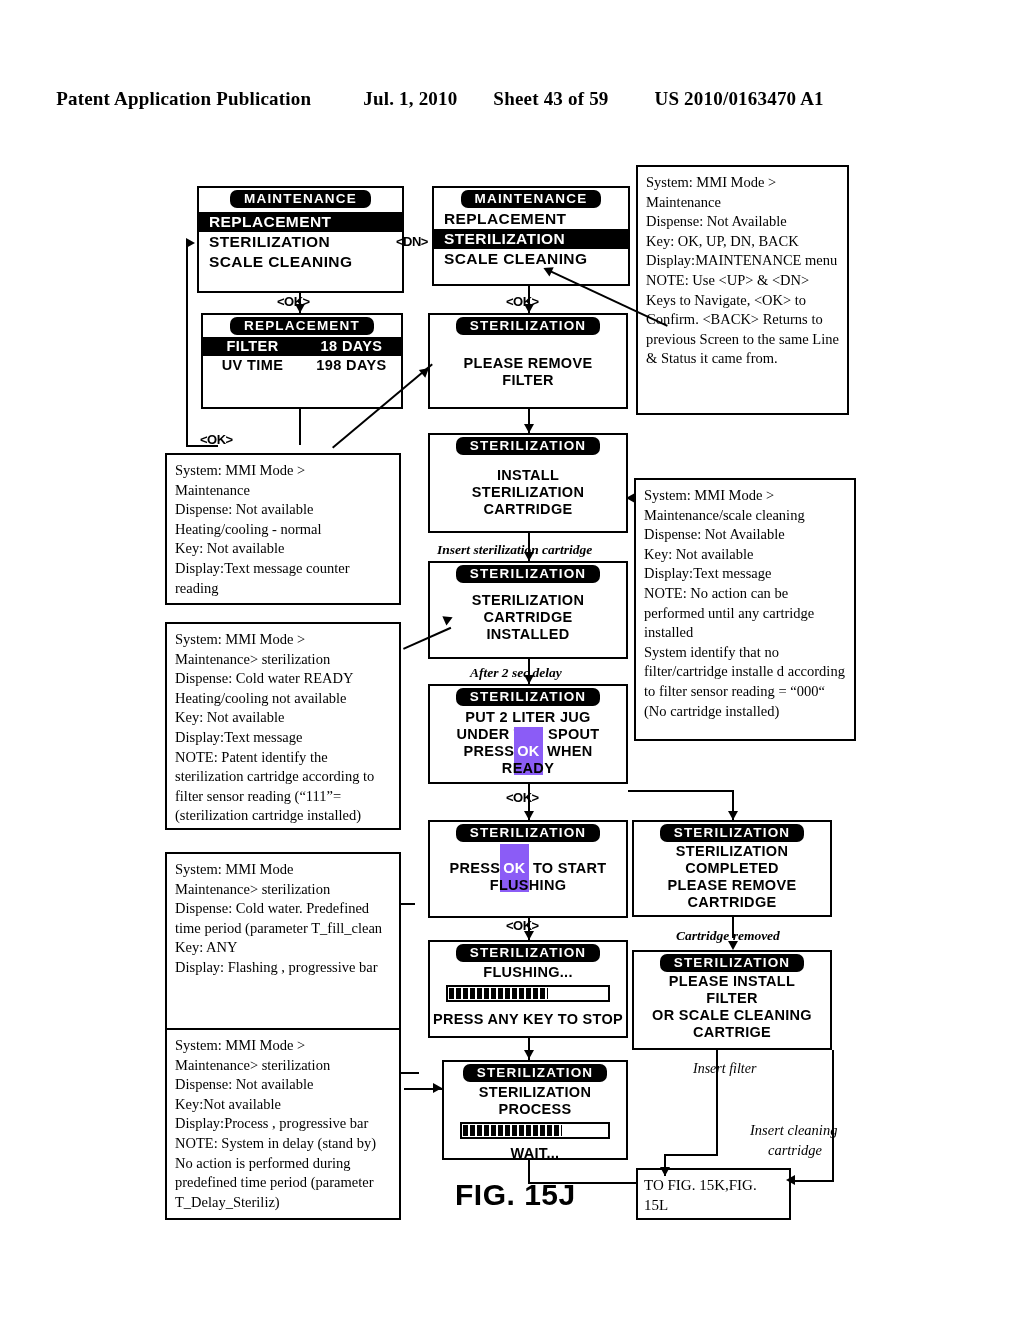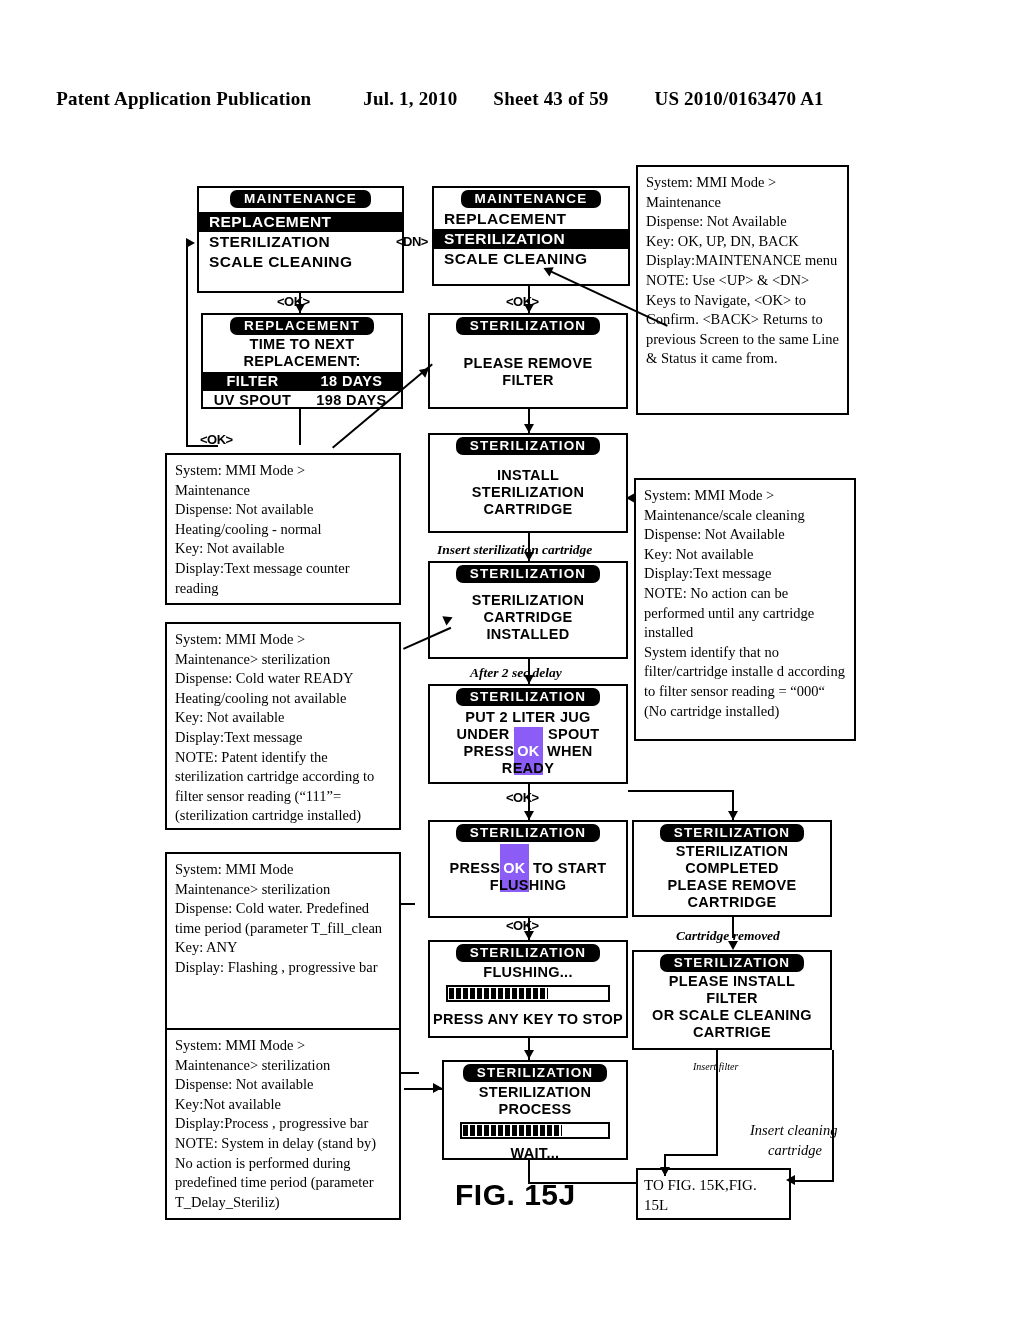--- a/index.html
+++ b/index.html
@@ -221,30 +221,26 @@
   <div>Display:MAINTENANCE menu</div>
   <div>NOTE: Use &lt;UP&gt; &amp; &lt;DN&gt;</div>
   <div>Keys to Navigate, &lt;OK&gt; to</div>
   <div>Confirm. &lt;BACK&gt; Returns to</div>
   <div>previous Screen to the same Line</div>
   <div>&amp; Status it came from.</div>
 </div>
 
 <div class="abs screen" style="left:201px; top:313px; width:202px; height:96px;">
   <div class="screen-title">REPLACEMENT</div>
-  <div class="screen-body" style="padding-top:1px;">
-    <div>TIME TO NEXT</div>
-    <div>REPLACEMENT:</div>
-  </div>
   <div class="kv-row sel" style="margin-top:2px;">
     <span class="k">FILTER</span>
     <span class="v">18 DAYS</span>
   </div>
   <div class="kv-row">
-    <span class="k">UV SPOUT</span>
+    <span class="k">UV TIME</span>
     <span class="v">198 DAYS</span>
   </div>
 </div>
 
 <div class="abs screen" style="left:428px; top:313px; width:200px; height:96px;">
   <div class="screen-title">STERILIZATION</div>
   <div class="screen-body" style="padding-top:20px;">
     <div>PLEASE REMOVE</div>
     <div>FILTER</div>
   </div>
@@ -332,21 +328,21 @@
 
 <div class="abs screen" style="left:632px; top:950px; width:200px; height:100px;">
   <div class="screen-title">STERILIZATION</div>
   <div class="screen-body" style="padding-top:1px;">
     <div>PLEASE INSTALL</div>
     <div>FILTER</div>
     <div>OR SCALE CLEANING</div>
     <div>CARTRIGE</div>
   </div>
 </div>
-<div class="abs lbl" style="left:693px; top:1061px; font-size:10px; font-weight:normal; font-family:'Liberation Serif',serif;">Insert filter</div>
+<div class="abs lbl" style="left:693px; top:1061px; font-size:14px; font-weight:normal; font-family:'Liberation Serif',serif;">Insert filter</div>
 <div class="abs lbl" style="left:750px; top:1122px; font-size:14.5px; font-weight:normal; font-family:'Liberation Serif',serif;">Insert cleaning</div>
 <div class="abs lbl" style="left:768px; top:1142px; font-size:14.5px; font-weight:normal; font-family:'Liberation Serif',serif;">cartridge</div>
 
 <div class="abs tofig" style="left:636px; top:1168px; width:155px; height:52px;">
   <div>TO FIG. 15K,FIG.</div>
   <div>15L</div>
 </div>
 
 <div class="abs notebox" style="left:165px; top:453px; width:236px; height:152px;">
   <div>System: MMI  Mode &gt;</div>

